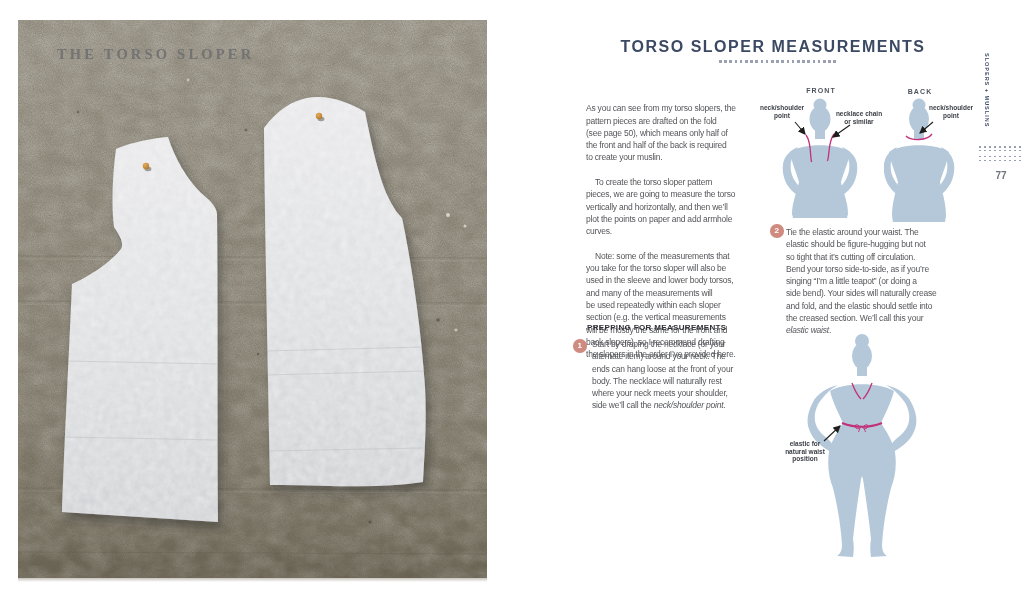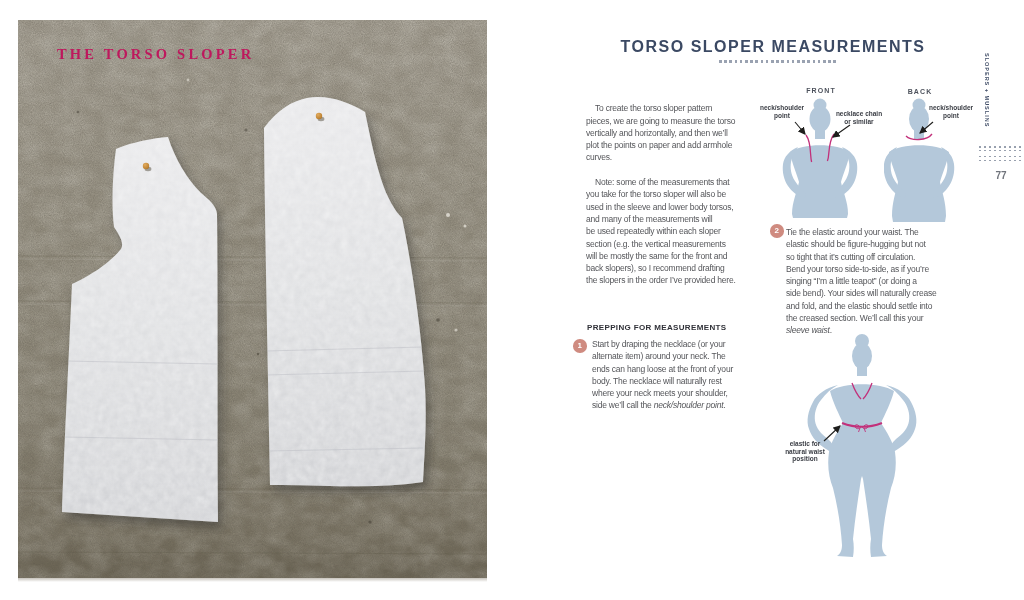--- a/index.html
+++ b/index.html
@@ -6,21 +6,21 @@
   .canvas{position:relative;width:1024px;height:600px;background:#ffffff;overflow:hidden;
           font-family:"Liberation Sans",sans-serif;}
   .abs{position:absolute;}
 
   
   .photo{left:18px;top:20px;width:469px;height:558px;}
   .photo-shadow{left:18px;top:578px;width:469px;height:4px;
     background:linear-gradient(#c7c3bc,rgba(255,255,255,0));}
   .photo-title{left:57px;top:46px;width:320px;
     font-family:"Liberation Serif",serif;font-size:14.5px;font-weight:600;
-    letter-spacing:3.2px;color:#be185d;}
+    letter-spacing:3.2px;color:#737373;}
 
   
   .page-title{left:585px;top:38px;width:376px;text-align:center;
     font-size:16px;font-weight:700;letter-spacing:1.5px;color:#3b4963;}
   .title-dashes{left:719px;top:60px;width:118px;height:2.6px;
     background:repeating-linear-gradient(90deg,#9aa2b1 0 2.6px,rgba(255,255,255,0) 2.6px 5.2px);}
   .bodytext{font-size:8.5px;line-height:12.3px;letter-spacing:-0.22px;color:#55565a;
     white-space:pre-line;}
   .col1{left:586px;top:90px;width:172px;}
   .indent{text-indent:9px;}
@@ -171,20 +171,25 @@
     </g>
   </svg>
 
   <div class="abs photo-shadow"></div>
   <div class="abs photo-title">THE TORSO SLOPER</div>
 
   <div class="abs page-title">TORSO SLOPER MEASUREMENTS</div>
   <div class="abs title-dashes"></div>
 
   <div class="abs bodytext col1">
+    <div>As you can see from my torso slopers, the
+pattern pieces are drafted on the fold
+(see page 50), which means only half of
+the front and half of the back is required
+to create your muslin.</div>
     <div class="indent">To create the torso sloper pattern
 pieces, we are going to measure the torso
 vertically and horizontally, and then we’ll
 plot the points on paper and add armhole
 curves.</div>
     <div class="indent">Note: some of the measurements that
 you take for the torso sloper will also be
 used in the sleeve and lower body torsos,
 and many of the measurements will
 be used repeatedly within each sloper
@@ -206,21 +211,21 @@
 
   <div class="abs step-circle step2-circle">2</div>
   <div class="abs bodytext step2-text"><span>Tie the elastic around your waist. The
 elastic should be figure-hugging but not
 so tight that it’s cutting off circulation.
 Bend your torso side-to-side, as if you’re
 singing “I’m a little teapot” (or doing a
 side bend). Your sides will naturally crease
 and fold, and the elastic should settle into
 the creased section. We’ll call this your
-</span><span class="ital">sleeve waist</span><span>.</span></div>
+</span><span class="ital">elastic waist</span><span>.</span></div>
 
   <div class="abs fig-header front-header">FRONT</div>
   <div class="abs fig-header back-header">BACK</div>
 
   <svg class="abs" style="left:782px;top:96px;" width="78" height="126" viewBox="0 0 78 126">
     <g fill="#b4c8da">
       <circle cx="38" cy="9" r="6.5"></circle>
       <ellipse cx="38" cy="23" rx="10.5" ry="13"></ellipse>
       <rect x="33" y="30" width="10" height="13"></rect>
       <path d="M8,56 C20,47 56,47 68,56 C66,68 61,78 59,86 C61,96 66,106 66,118 L65,122 L11,122 L10,118 C10,106 15,96 17,86 C15,78 10,68 8,56 Z"></path>

